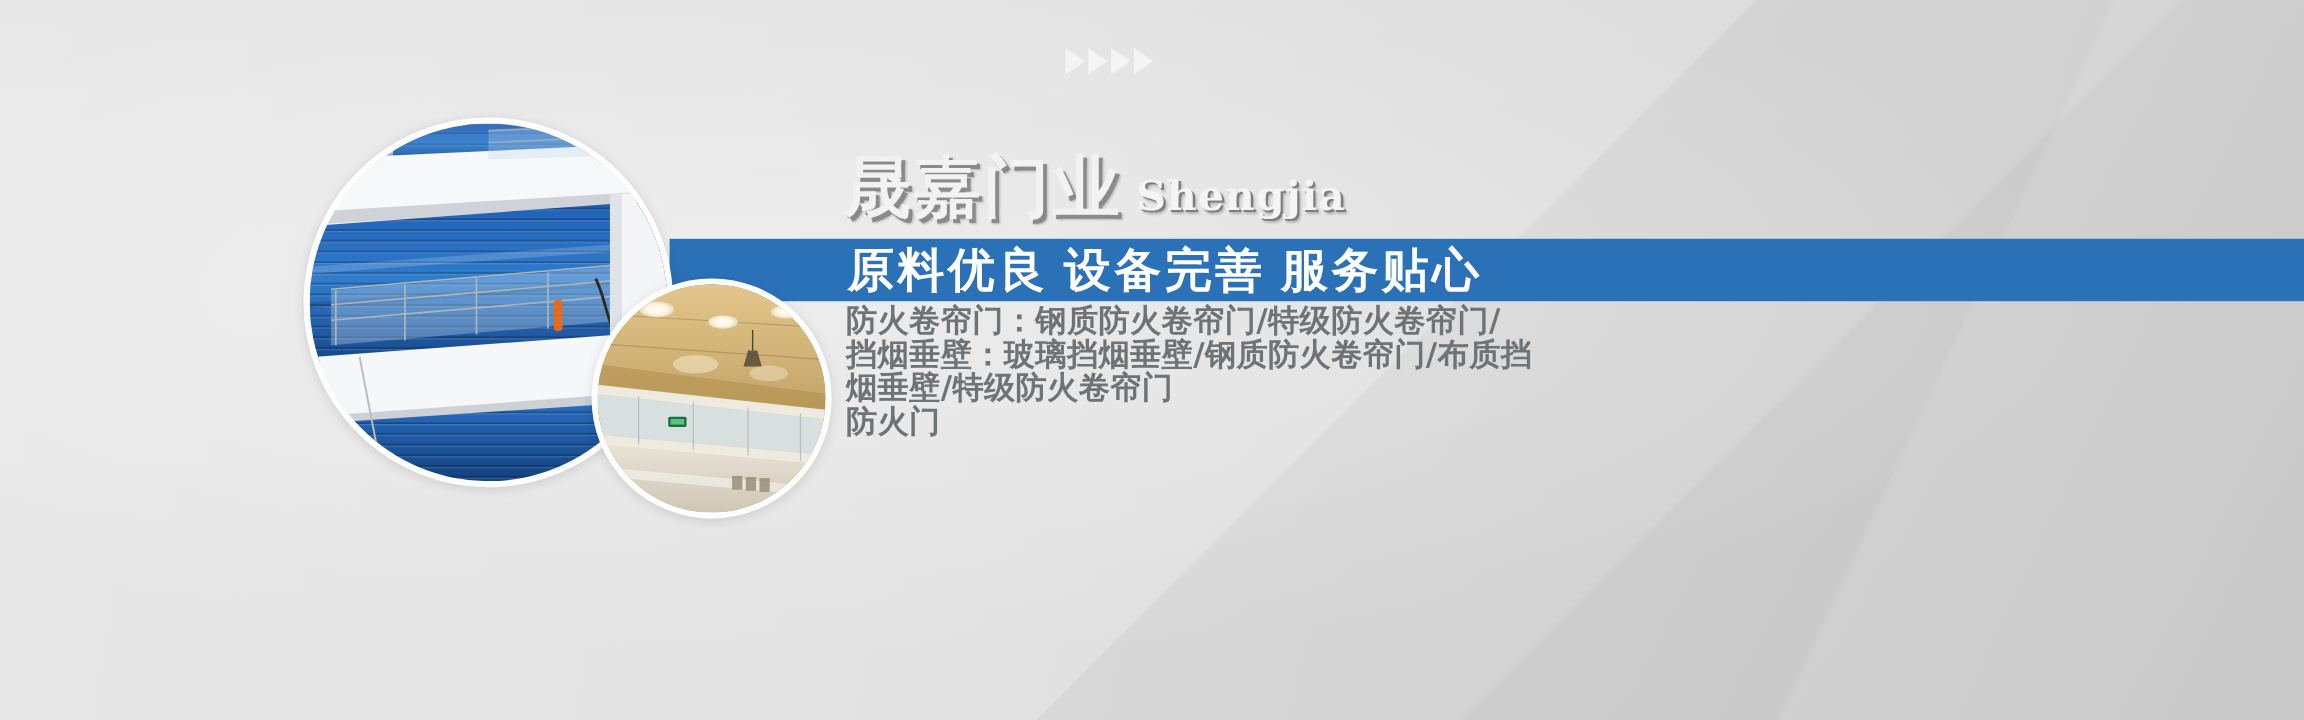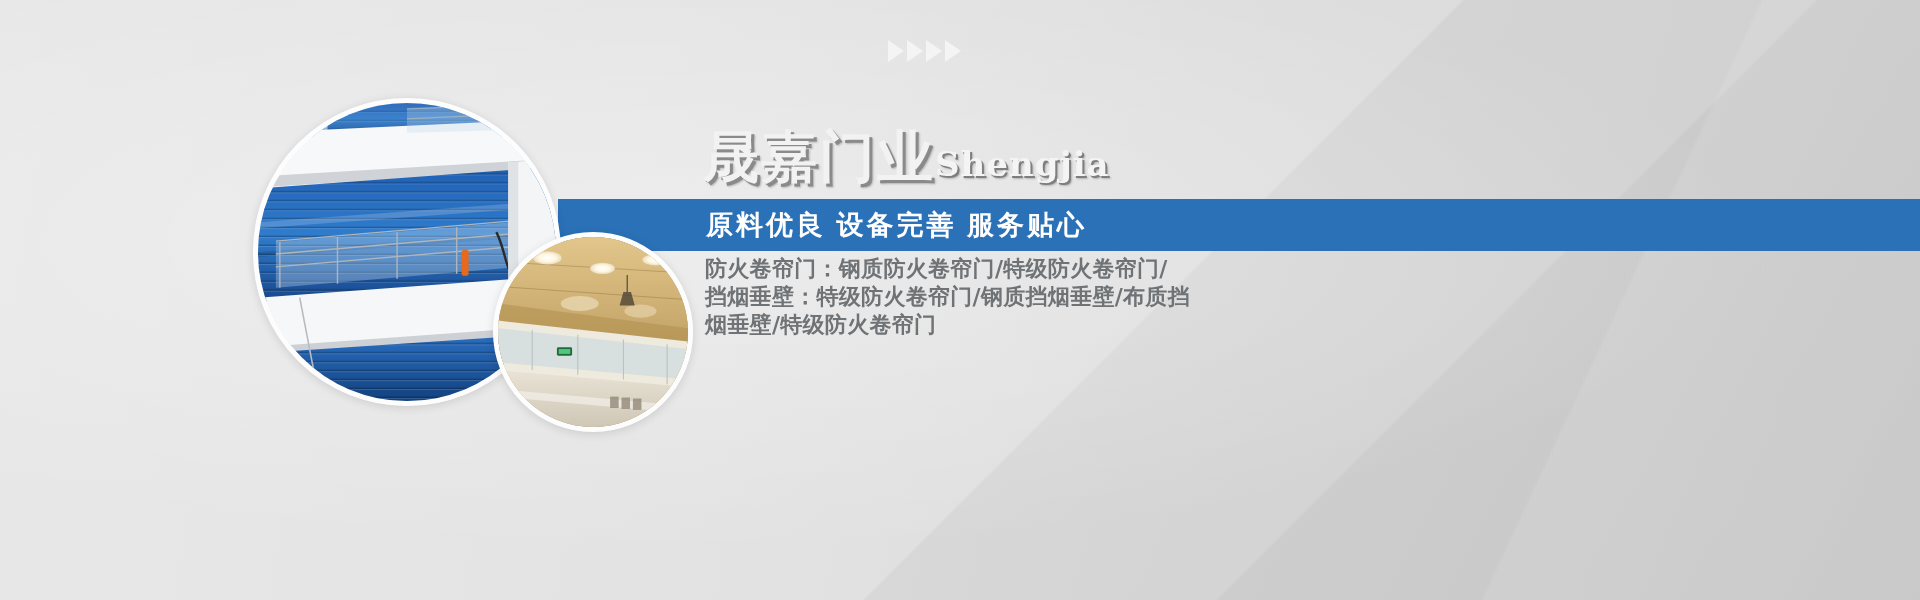--- a/index.html
+++ b/index.html
@@ -87,51 +87,52 @@
     color:#f2f2f2;
     text-shadow:3px 3px 0 #8a8a8a, 4px 4px 2px rgba(0,0,0,0.22);
     line-height:1;
   }
   .title-en {
     font-family:"DejaVu Serif","Liberation Serif",serif;
     font-weight:700;
     font-size:34px;
     letter-spacing:1px;
     color:#f4f4f4;
+    margin-left:12px;
     text-shadow:2px 2px 0 #7e7e7e, 3px 3px 2px rgba(0,0,0,0.22);
     line-height:1;
   }
 
   
   #slogan-bar {
     position:absolute;
     left:558px; top:199px;
     width:1362px; height:52px;
     background:#2b71b8;
     z-index:2;
     display:flex; align-items:center;
   }
   #slogan-text {
     margin-left:148px;
-    font-family:Liberation Sans, sans-serif;
+    font-family:Liberation Serif, serif;
     font-weight:700;
-    font-size:27px;
+    font-size:39px;
     letter-spacing:3px;
     color:#ffffff;
     white-space:nowrap;
   }
 
   
   #description {
     position:absolute; left:705px; top:254px;
     width:620px;
     z-index:5;
     font-family:"DejaVu Serif","Liberation Serif",serif;
     font-weight:700;
-    font-size:22px;
+    font-size:26px;
     line-height:28px;
     color:#6f7376;
     letter-spacing:0.3px;
   }
   #description .line { white-space:nowrap; }
 </style>
 </head>
 <body>
 
 <div id="banner">
@@ -295,17 +296,18 @@
     </svg>
   </div>
 
   <div class="title-row">
     <span class="title-cn">晟嘉门业</span>
     <span class="title-en">Shengjia</span>
   </div>
 
   <div id="description">
     <div class="line">防火卷帘门：钢质防火卷帘门/特级防火卷帘门/</div>
-    <div class="line">挡烟垂壁：特级防火卷帘门/钢质挡烟垂壁/布质挡</div>
+    <div class="line">挡烟垂壁：玻璃挡烟垂壁/钢质防火卷帘门/布质挡</div>
     <div class="line">烟垂壁/特级防火卷帘门</div>
+    <div class="line">防火门</div>
   </div>
 
 </div>
 
 </body></html>

